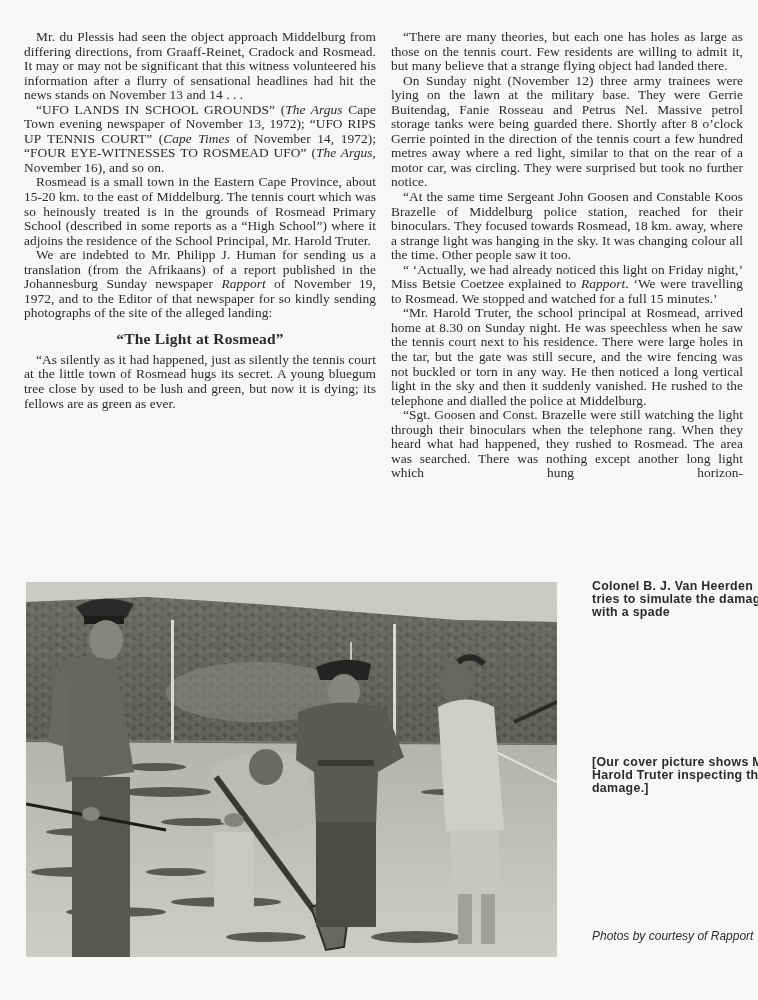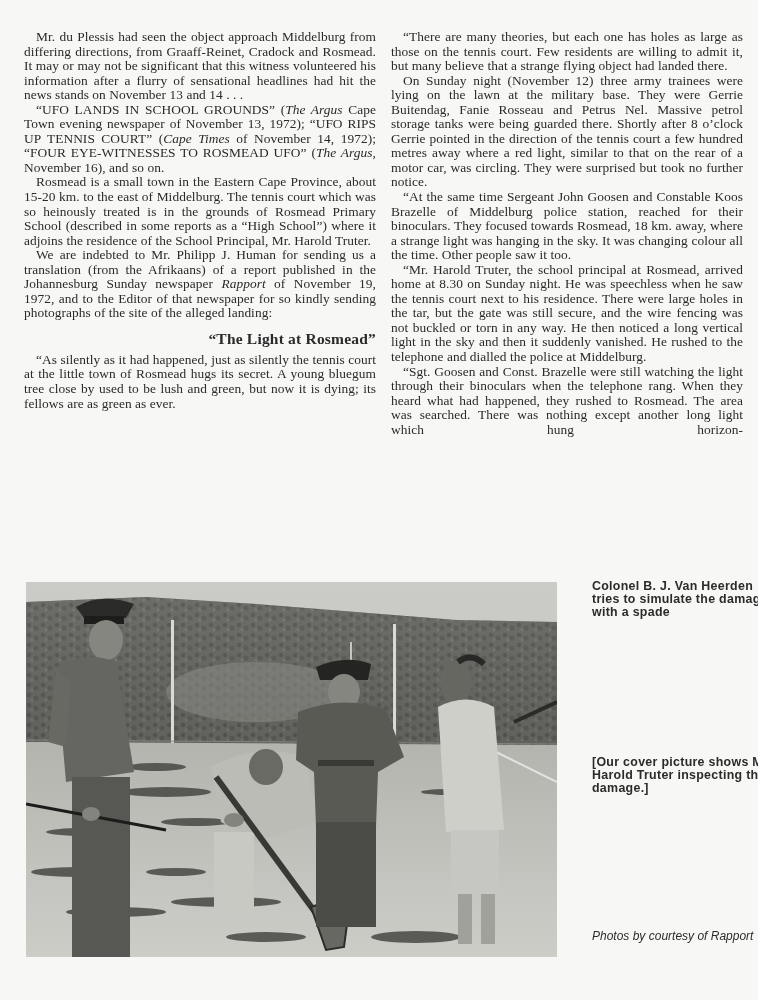--- a/index.html
+++ b/index.html
@@ -29,21 +29,21 @@
     .col-right { left: 391px; }
     .column p {
       margin: 0;
       text-indent: 12px;
     }
     .column p.noindent { text-indent: 0; }
     .column p.last-line-left { text-align-last: left; }
     .article-subheading {
       font-weight: bold;
       font-size: 15.5px;
-      text-align: right;
+      text-align: center;
       margin: 9px 0 6px 0;
       line-height: 17px;
       letter-spacing: 0.2px;
     }
     em { font-style: italic; }
 
     .photo {
       position: absolute;
       left: 26px;
       top: 582px;
@@ -76,20 +76,21 @@
   <p>Rosmead is a small town in the Eastern Cape Province, about 15-20 km. to the east of Middelburg. The tennis court which was so heinously treated is in the grounds of Rosmead Primary School (described in some reports as a “High School”) where it adjoins the residence of the School Principal, Mr. Harold Truter.</p>
   <p><span>We are indebted to Mr. Philipp J. Human for sending us a translation (from the Afrikaans) of a report published in the Johannesburg Sunday newspaper </span><em>Rapport</em><span> of November 19, 1972, and to the Editor of that newspaper for so kindly sending photographs of the site of the alleged landing:</span></p>
   <div class="article-subheading">“The Light at Rosmead”</div>
   <p>“As silently as it had happened, just as silently the tennis court at the little town of Rosmead hugs its secret. A young bluegum tree close by used to be lush and green, but now it is dying; its fellows are as green as ever.</p>
 </div>
 
 <div class="column col-right">
   <p>“There are many theories, but each one has holes as large as those on the tennis court. Few residents are willing to admit it, but many believe that a strange flying object had landed there.</p>
   <p>On Sunday night (November 12) three army trainees were lying on the lawn at the military base. They were Gerrie Buitendag, Fanie Rosseau and Petrus Nel. Massive petrol storage tanks were being guarded there. Shortly after 8 o’clock Gerrie pointed in the direction of the tennis court a few hundred metres away where a red light, similar to that on the rear of a motor car, was circling. They were surprised but took no further notice.</p>
   <p>“At the same time Sergeant John Goosen and Constable Koos Brazelle of Middelburg police station, reached for their binoculars. They focused towards Rosmead, 18 km. away, where a strange light was hanging in the sky. It was changing colour all the time. Other people saw it too.</p>
+  <p><span>“ ‘Actually, we had already noticed this light on Friday night,’ Miss Betsie Coetzee explained to </span><em>Rapport</em><span>. ‘We were travelling to Rosmead. We stopped and watched for a full 15 minutes.’</span></p>
   <p>“Mr. Harold Truter, the school principal at Rosmead, arrived home at 8.30 on Sunday night. He was speechless when he saw the tennis court next to his residence. There were large holes in the tar, but the gate was still secure, and the wire fencing was not buckled or torn in any way. He then noticed a long vertical light in the sky and then it suddenly vanished. He rushed to the telephone and dialled the police at Middelburg.</p>
   <p style="text-align-last: justify;">“Sgt. Goosen and Const. Brazelle were still watching the light through their binoculars when the telephone rang. When they heard what had happened, they rushed to Rosmead. The area was searched. There was nothing except another long light which hung horizon-</p>
 </div>
 
 <div class="photo" title="Black-and-white photo: four men on a damaged tennis court; a uniformed officer holds a stick at left, a man bends over with a spade, a uniformed colonel stands with hand on hip, and a man in a light shirt and shorts stands at right; fence posts and a hillside behind">
   <svg width="531" height="375" viewBox="0 0 531 375" xmlns="http://www.w3.org/2000/svg">
     <defs>
       <linearGradient id="sky" x1="0" y1="0" x2="0" y2="1">
         <stop offset="0" stop-color="#d4d4d0"></stop>
         <stop offset="1" stop-color="#c8c8c4"></stop>

